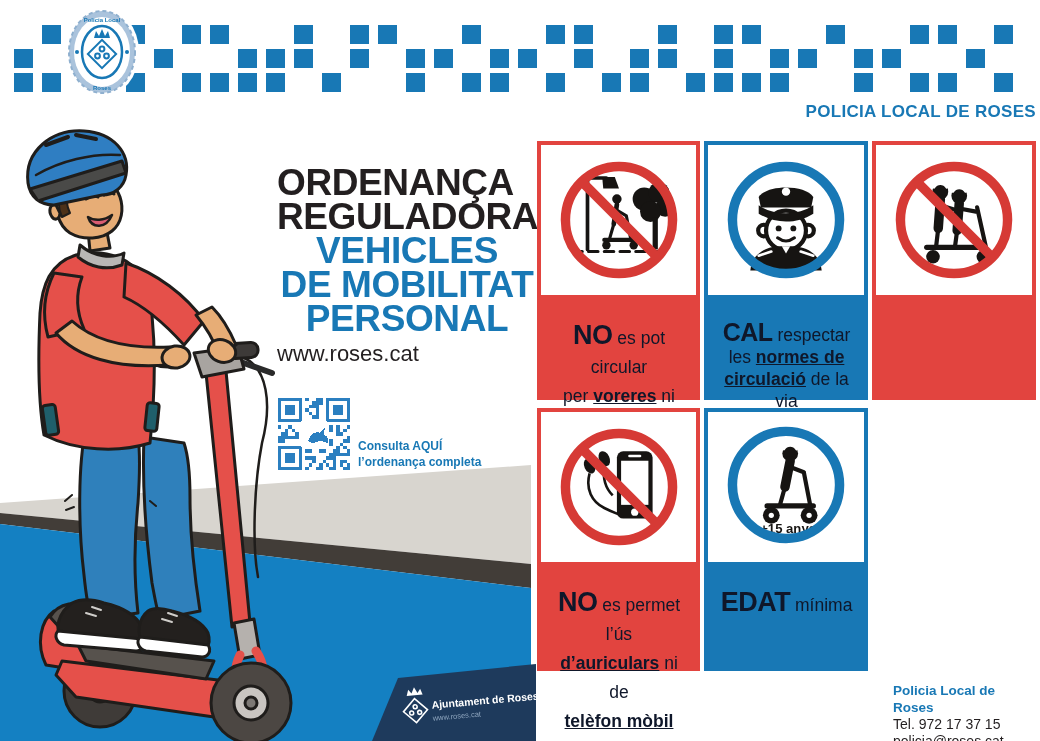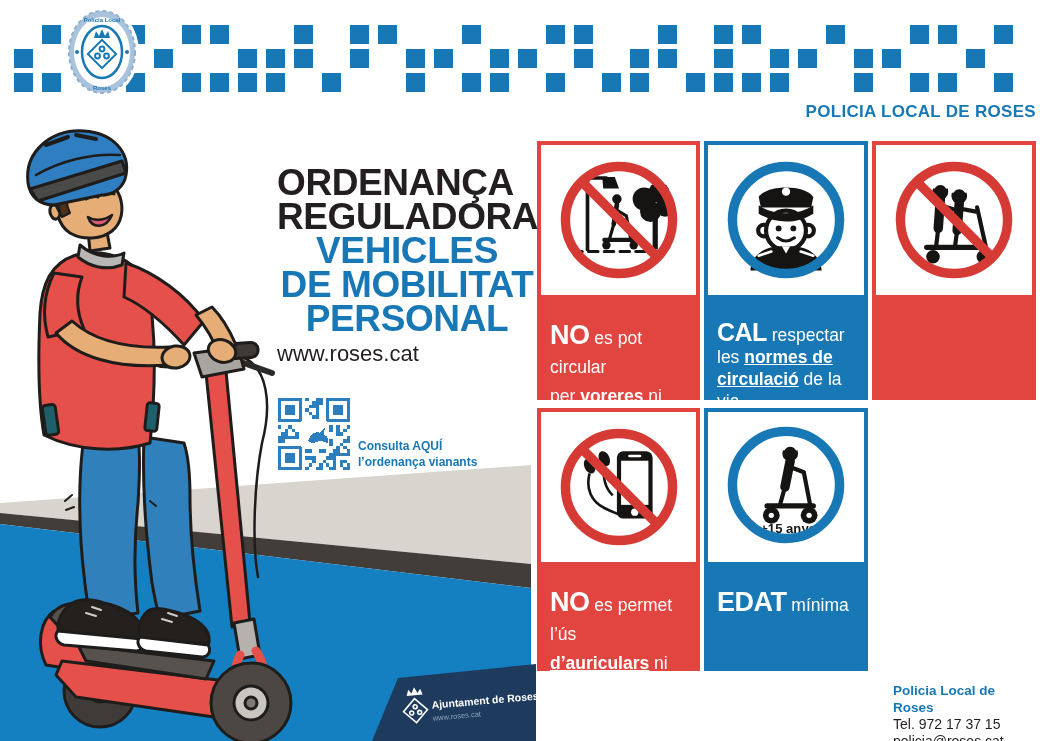--- a/index.html
+++ b/index.html
@@ -23,21 +23,21 @@
   
   #qrcap{left:358px;top:438px;font-size:12px;font-weight:700;color:var(--blue);line-height:16px;}
   
   #cards{left:537px;top:141px;width:499px;height:530px;display:grid;
          grid-template-columns:163px 164px 164px;grid-template-rows:259px 263px;
          column-gap:4px;row-gap:8px;}
   .card{position:relative;padding:4px 4px 0 4px;box-sizing:border-box;}
   .card.red{background:var(--red);}
   .card.blue{background:var(--blue);}
   .panel{height:150px;background:#fff;display:flex;align-items:center;justify-content:center;}
-  .ctext{padding:8px 8px 0 9px;color:#ffffff;font-size:17.5px;}
+  .ctext{padding:8px 8px 0 9px;color:#0f172a;font-size:17.5px;text-align:center;}
   .ctext .tl{display:block;line-height:29px;}
   .ctext.tight .tl{line-height:22px;}
   .seg-xl{font-size:27px;font-weight:700;letter-spacing:-.5px;}
   .ctext.tight .seg-xl{font-size:25px;}
   .seg-b{font-weight:700;text-decoration:underline;}
   
   #contact{left:893px;top:682px;width:145px;font-size:14px;line-height:17px;}
   #contact .c1{font-weight:700;color:var(--blue);font-size:13.5px;}
   svg{display:block;}
 </style>
@@ -300,21 +300,21 @@
       <rect x="15" y="20" width="1" height="1"></rect>
       <rect x="16" y="20" width="1" height="1"></rect>
       <rect x="19" y="20" width="1" height="1"></rect>
       <rect x="20" y="20" width="1" height="1"></rect>
     </g>
   <rect x="6.6" y="6.6" width="7.8" height="7.8" rx="0.8" fill="#ffffff"></rect>
   <path d="M8.8,12.4 C9.4,10.6 10.8,9.6 12.2,10.1 L13.7,8.7 L13.3,10.7 C14.5,11.1 15,12.2 14.5,13.2 C13.3,12.5 12.1,12.4 11,12.9 C10.1,13.3 9.2,13.1 8.8,12.4 Z" fill="#2b7fc0"></path>
 </svg>
 <div id="qrcap" class="abs">
   <div>Consulta AQUÍ</div>
-  <div>l’ordenança vianants</div>
+  <div>l’ordenança completa</div>
 </div>
 
 <div id="cards" class="abs">
 
   <div class="card red">
     <div class="panel">
       <svg width="126" height="126" viewBox="0 0 120 120">
         <g fill="#161412" stroke="#161412" stroke-linecap="round">
           <line x1="30" y1="18" x2="30" y2="88" stroke-width="3.5" fill="none"></line>
           <path d="M30,20 L48,20" stroke-width="3.5" fill="none"></path>

